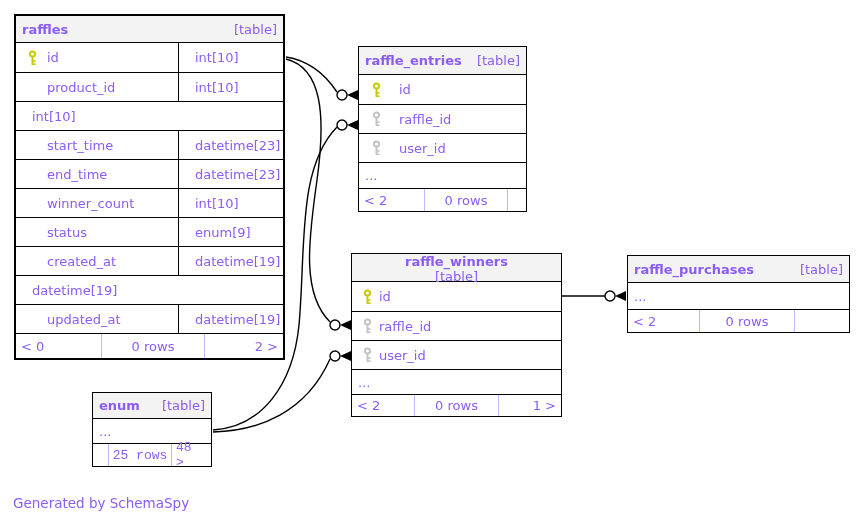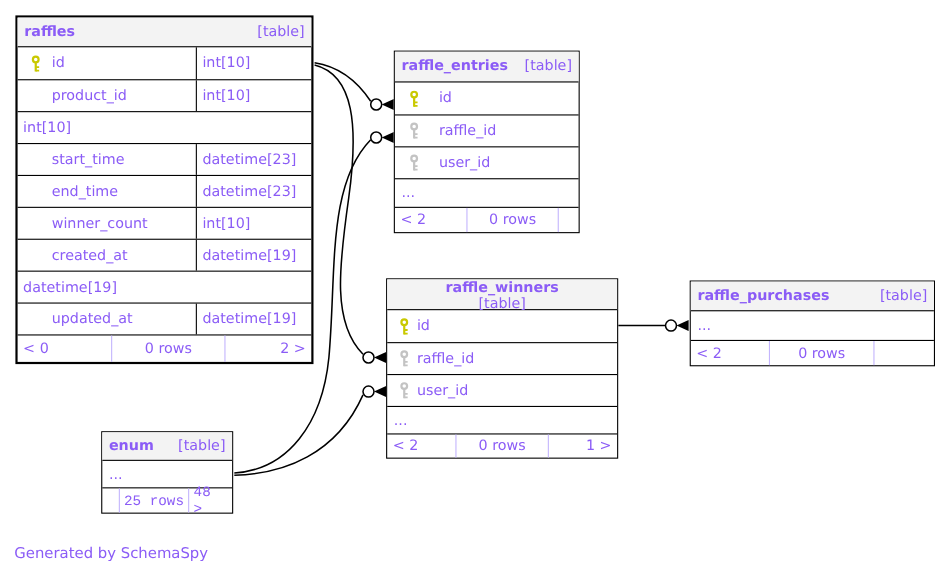--- a/index.html
+++ b/index.html
@@ -11,21 +11,21 @@
   .wires{position:absolute;left:0;top:0;z-index:1;}
   .tbl{position:absolute;z-index:2;background:#ffffff;border:1px solid #000;}
   .hdr{display:flex;justify-content:space-between;align-items:center;
        background:#f3f3f3;border-bottom:1px solid #000;padding:0 6px;font-size:13px;}
   .tname{font-weight:bold;}
   .badge{font-weight:normal;}
   .row{position:relative;display:flex;align-items:center;font-size:13px;}
   .row + .row{border-top:1px solid #000;}
   .keyicon{position:absolute;top:50%;transform:translateY(-50%);line-height:0;}
   .cname{display:flex;align-items:center;height:100%;}
-  .ctype{display:flex;align-items:center;height:100%;padding-left:5px;flex:1;}
+  .ctype{display:flex;align-items:center;height:100%;padding-left:5px;flex:1;margin-left:11px;}
   .dots{display:flex;align-items:center;border-top:1px solid #000;padding-left:6px;font-size:13px;}
   .ftr{display:flex;border-top:1px solid #000;font-size:13px;}
   .fc{display:flex;align-items:center;height:100%;padding:0 5px;}
   .fc.c{justify-content:center;}
   .fc.r{justify-content:flex-end;}
   .fc + .fc{border-left:1px solid #c4b5fd;}
 
   
   #t-raffles{left:14px;top:14px;width:271px;border-width:2px;}
   #t-raffles .hdr{height:27px;}
@@ -147,20 +147,24 @@
       </div>
       <div class="row">
         <div class="cname">end_time</div>
         <div class="ctype">datetime[23]</div>
       </div>
       <div class="row">
         <div class="cname">winner_count</div>
         <div class="ctype">int[10]</div>
       </div>
       <div class="row">
+        <div class="cname">status</div>
+        <div class="ctype">enum[9]</div>
+      </div>
+      <div class="row">
         <div class="cname">created_at</div>
         <div class="ctype">datetime[19]</div>
       </div>
       <div class="row">
         <div class="ctype">datetime[19]</div>
       </div>
       <div class="row">
         <div class="cname">updated_at</div>
         <div class="ctype">datetime[19]</div>
       </div>

